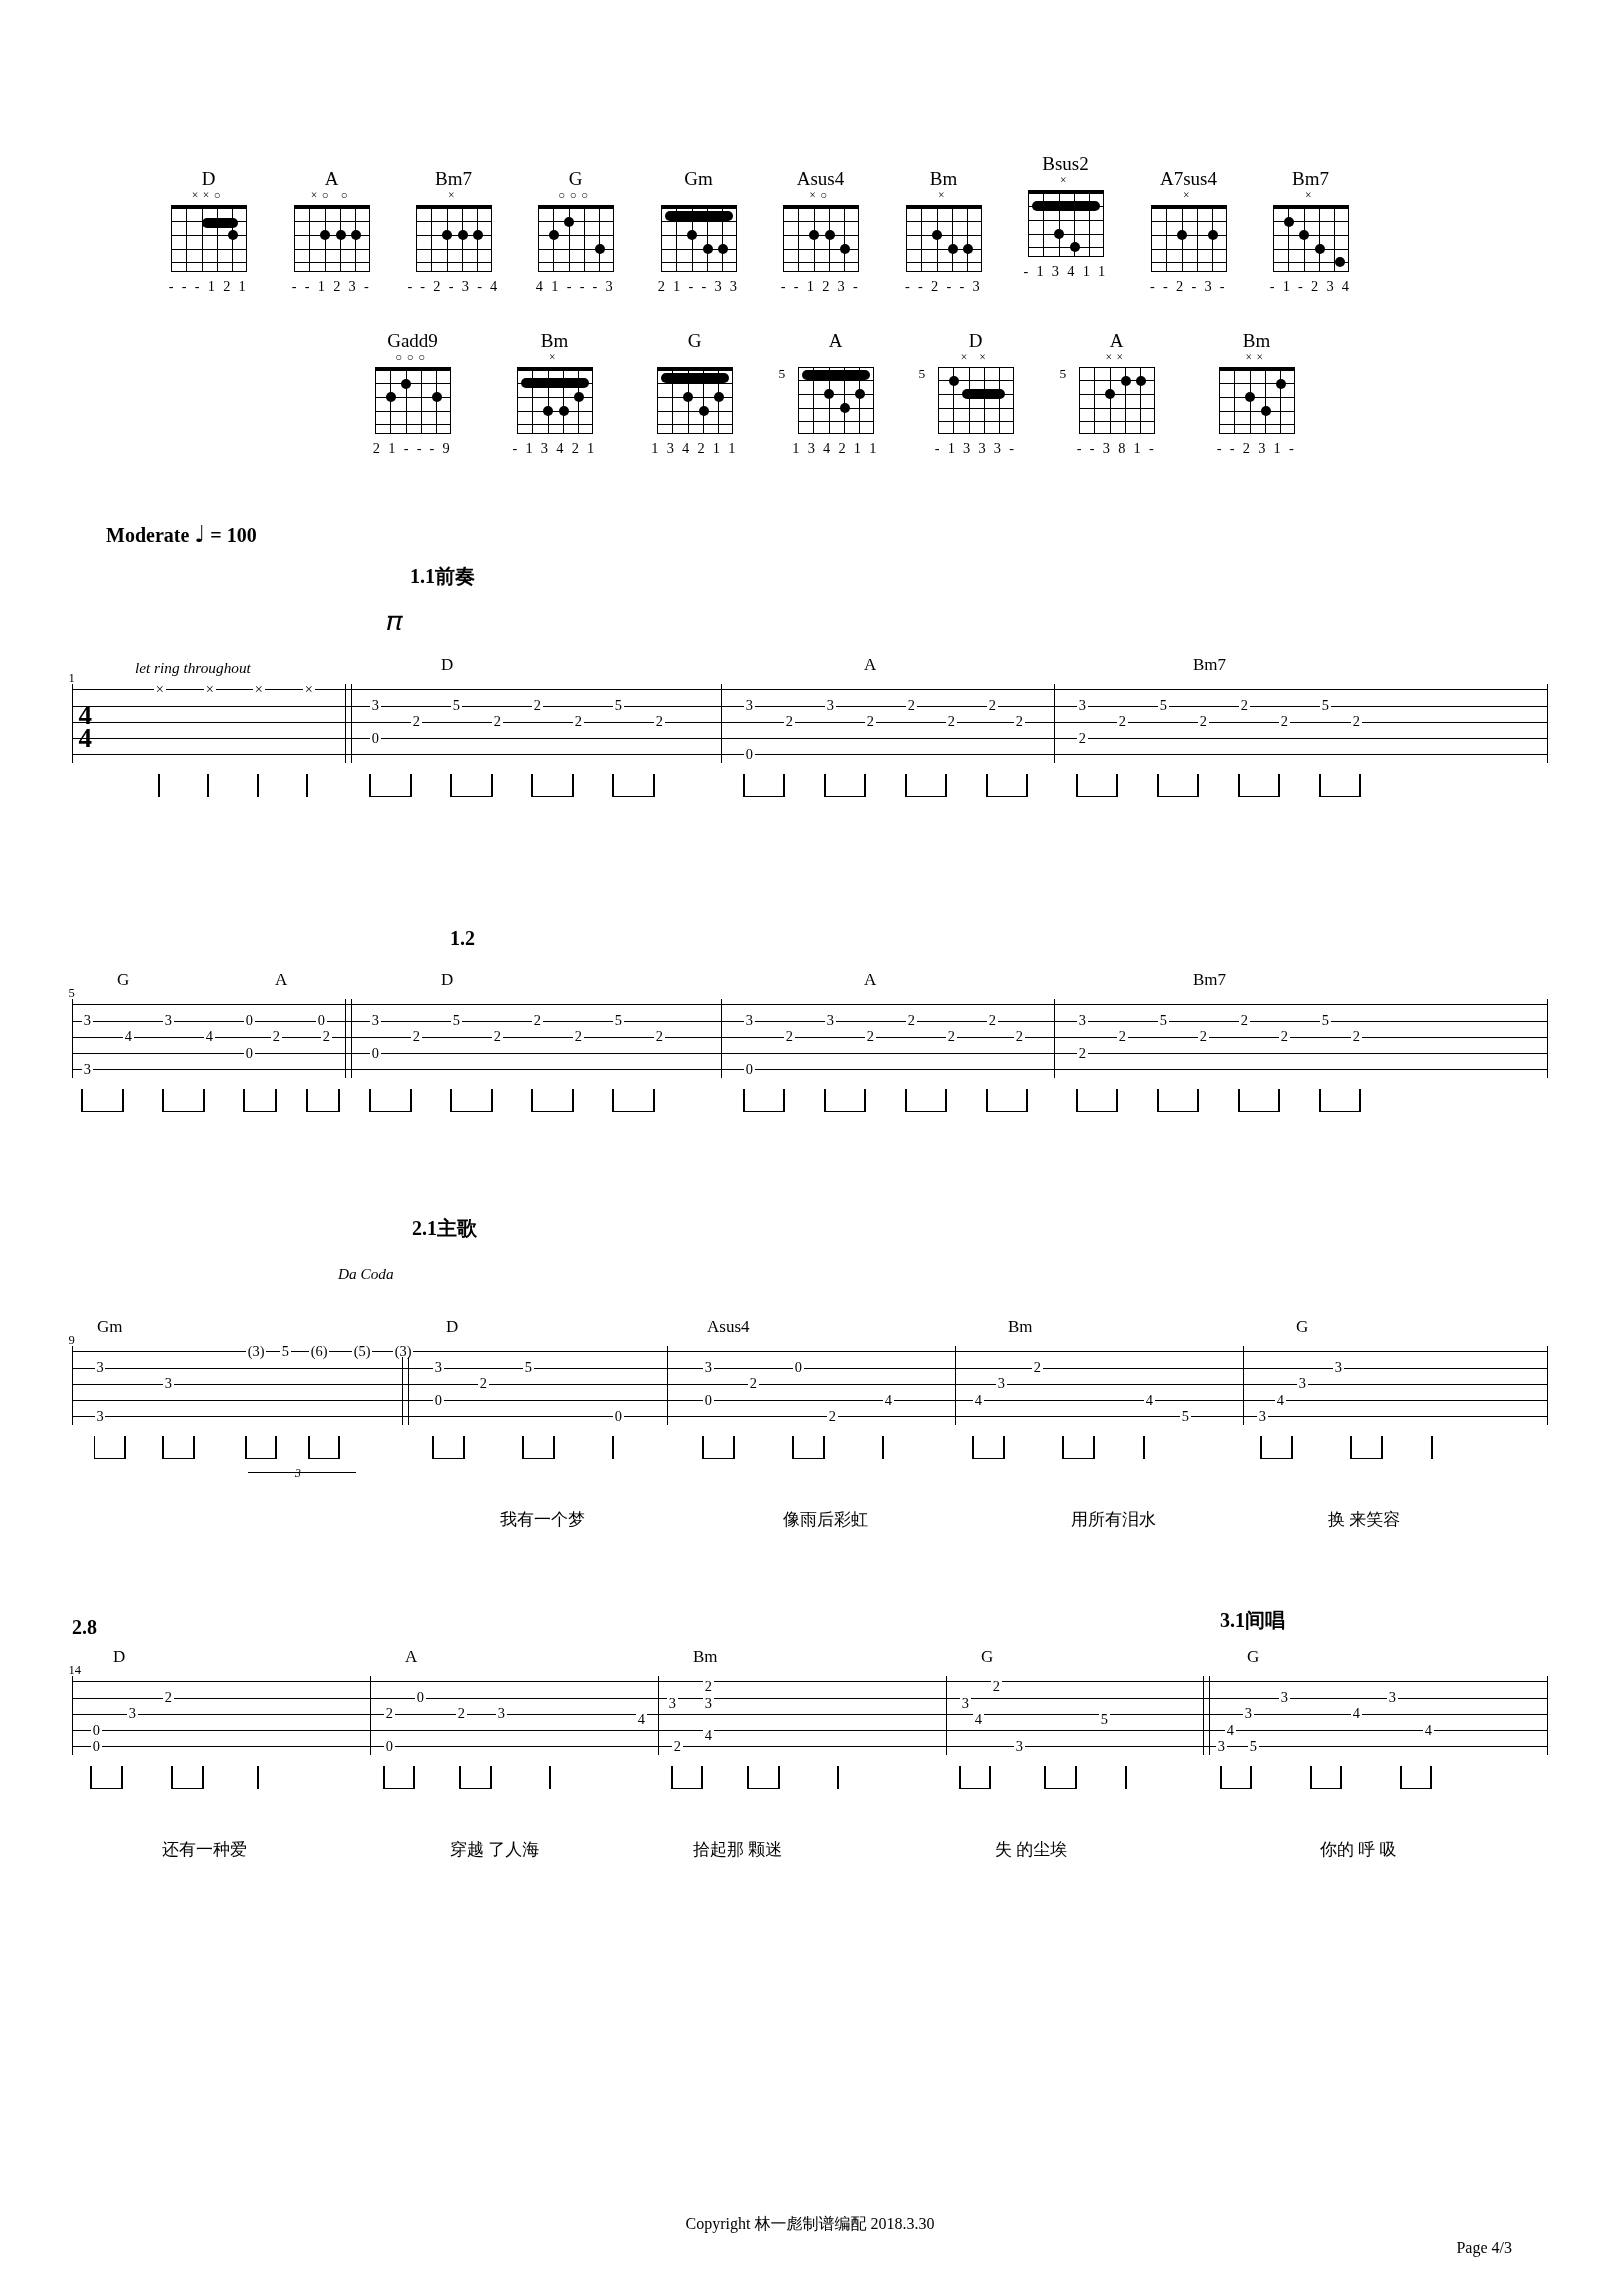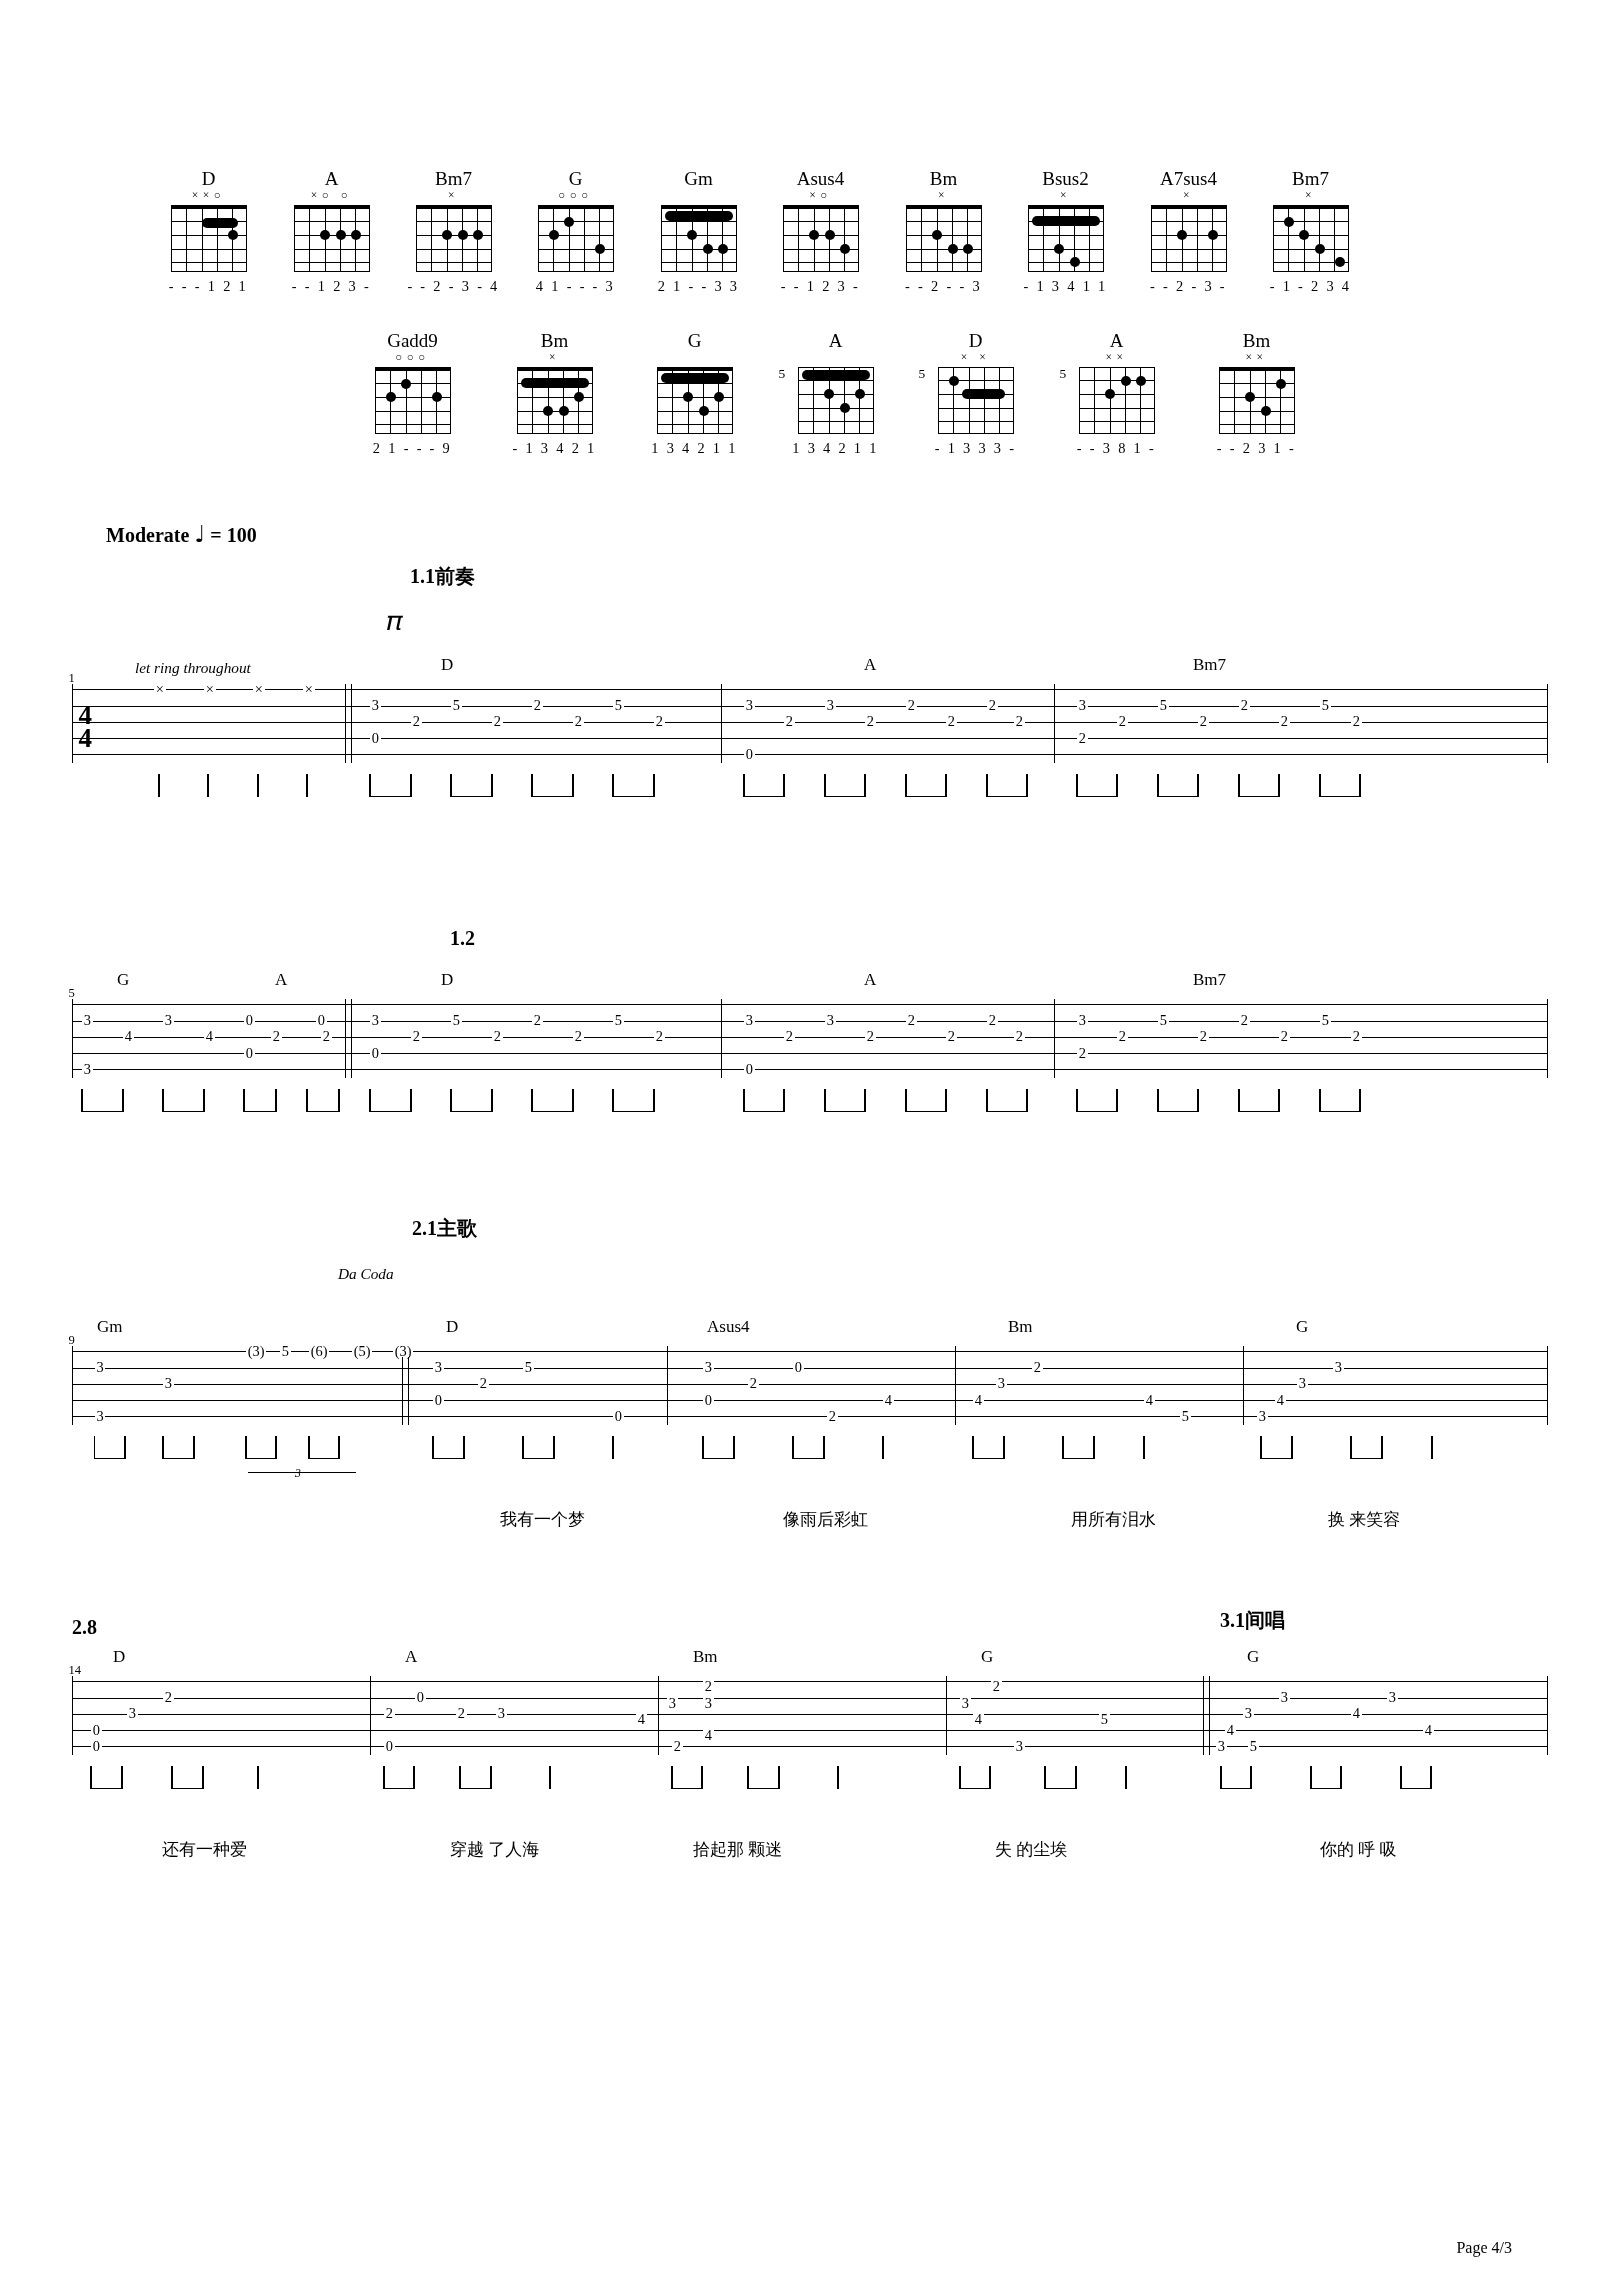--- a/index.html
+++ b/index.html
@@ -199,21 +199,21 @@
         <div class="h" style="top:26px"></div>
         <div class="h" style="top:40px"></div>
         <div class="h" style="top:53px"></div>
       <div class="dot" style="left:25px;top:21.6px;"></div>
         <div class="dot" style="left:41px;top:35px;"></div>
         <div class="dot" style="left:56px;top:35px;"></div>
     </div>
     <div class="fingering">- - 2 - - 3</div>
   </div>
 
-  <div class="chord" style="left:1017px;top:167px;">
+  <div class="chord" style="left:1017px;top:152px;">
     <div class="cname">Bsus2</div>
     <div class="marks">×</div>
     <div class="grid nut">
       <div class="v" style="left:14.4px"></div>
         <div class="v" style="left:30px"></div>
         <div class="v" style="left:45px"></div>
         <div class="v" style="left:60px"></div>
       <div class="h" style="top:12.6px"></div>
         <div class="h" style="top:26px"></div>
         <div class="h" style="top:40px"></div>
@@ -841,16 +841,17 @@
         <div class="stem" style="left:1358px;top:0;"></div>
     </div>
 
     <div class="lyric" style="left:90px;top:162px;">还有一种爱</div>
     <div class="lyric" style="left:378px;top:162px;">穿越 了人海</div>
     <div class="lyric" style="left:621px;top:162px;">拾起那   颗迷</div>
     <div class="lyric" style="left:923px;top:162px;">失  的尘埃</div>
     <div class="lyric" style="left:1248px;top:162px;">你的    呼  吸</div>
   </div>
 
+  <div class="footer" style="top:2214px;">Copyright 林一彪制谱编配 2018.3.30</div>
   <div class="pagenum" style="top:2239px;">Page 4/3</div>
 
 </div>
 
 
 </body></html>

